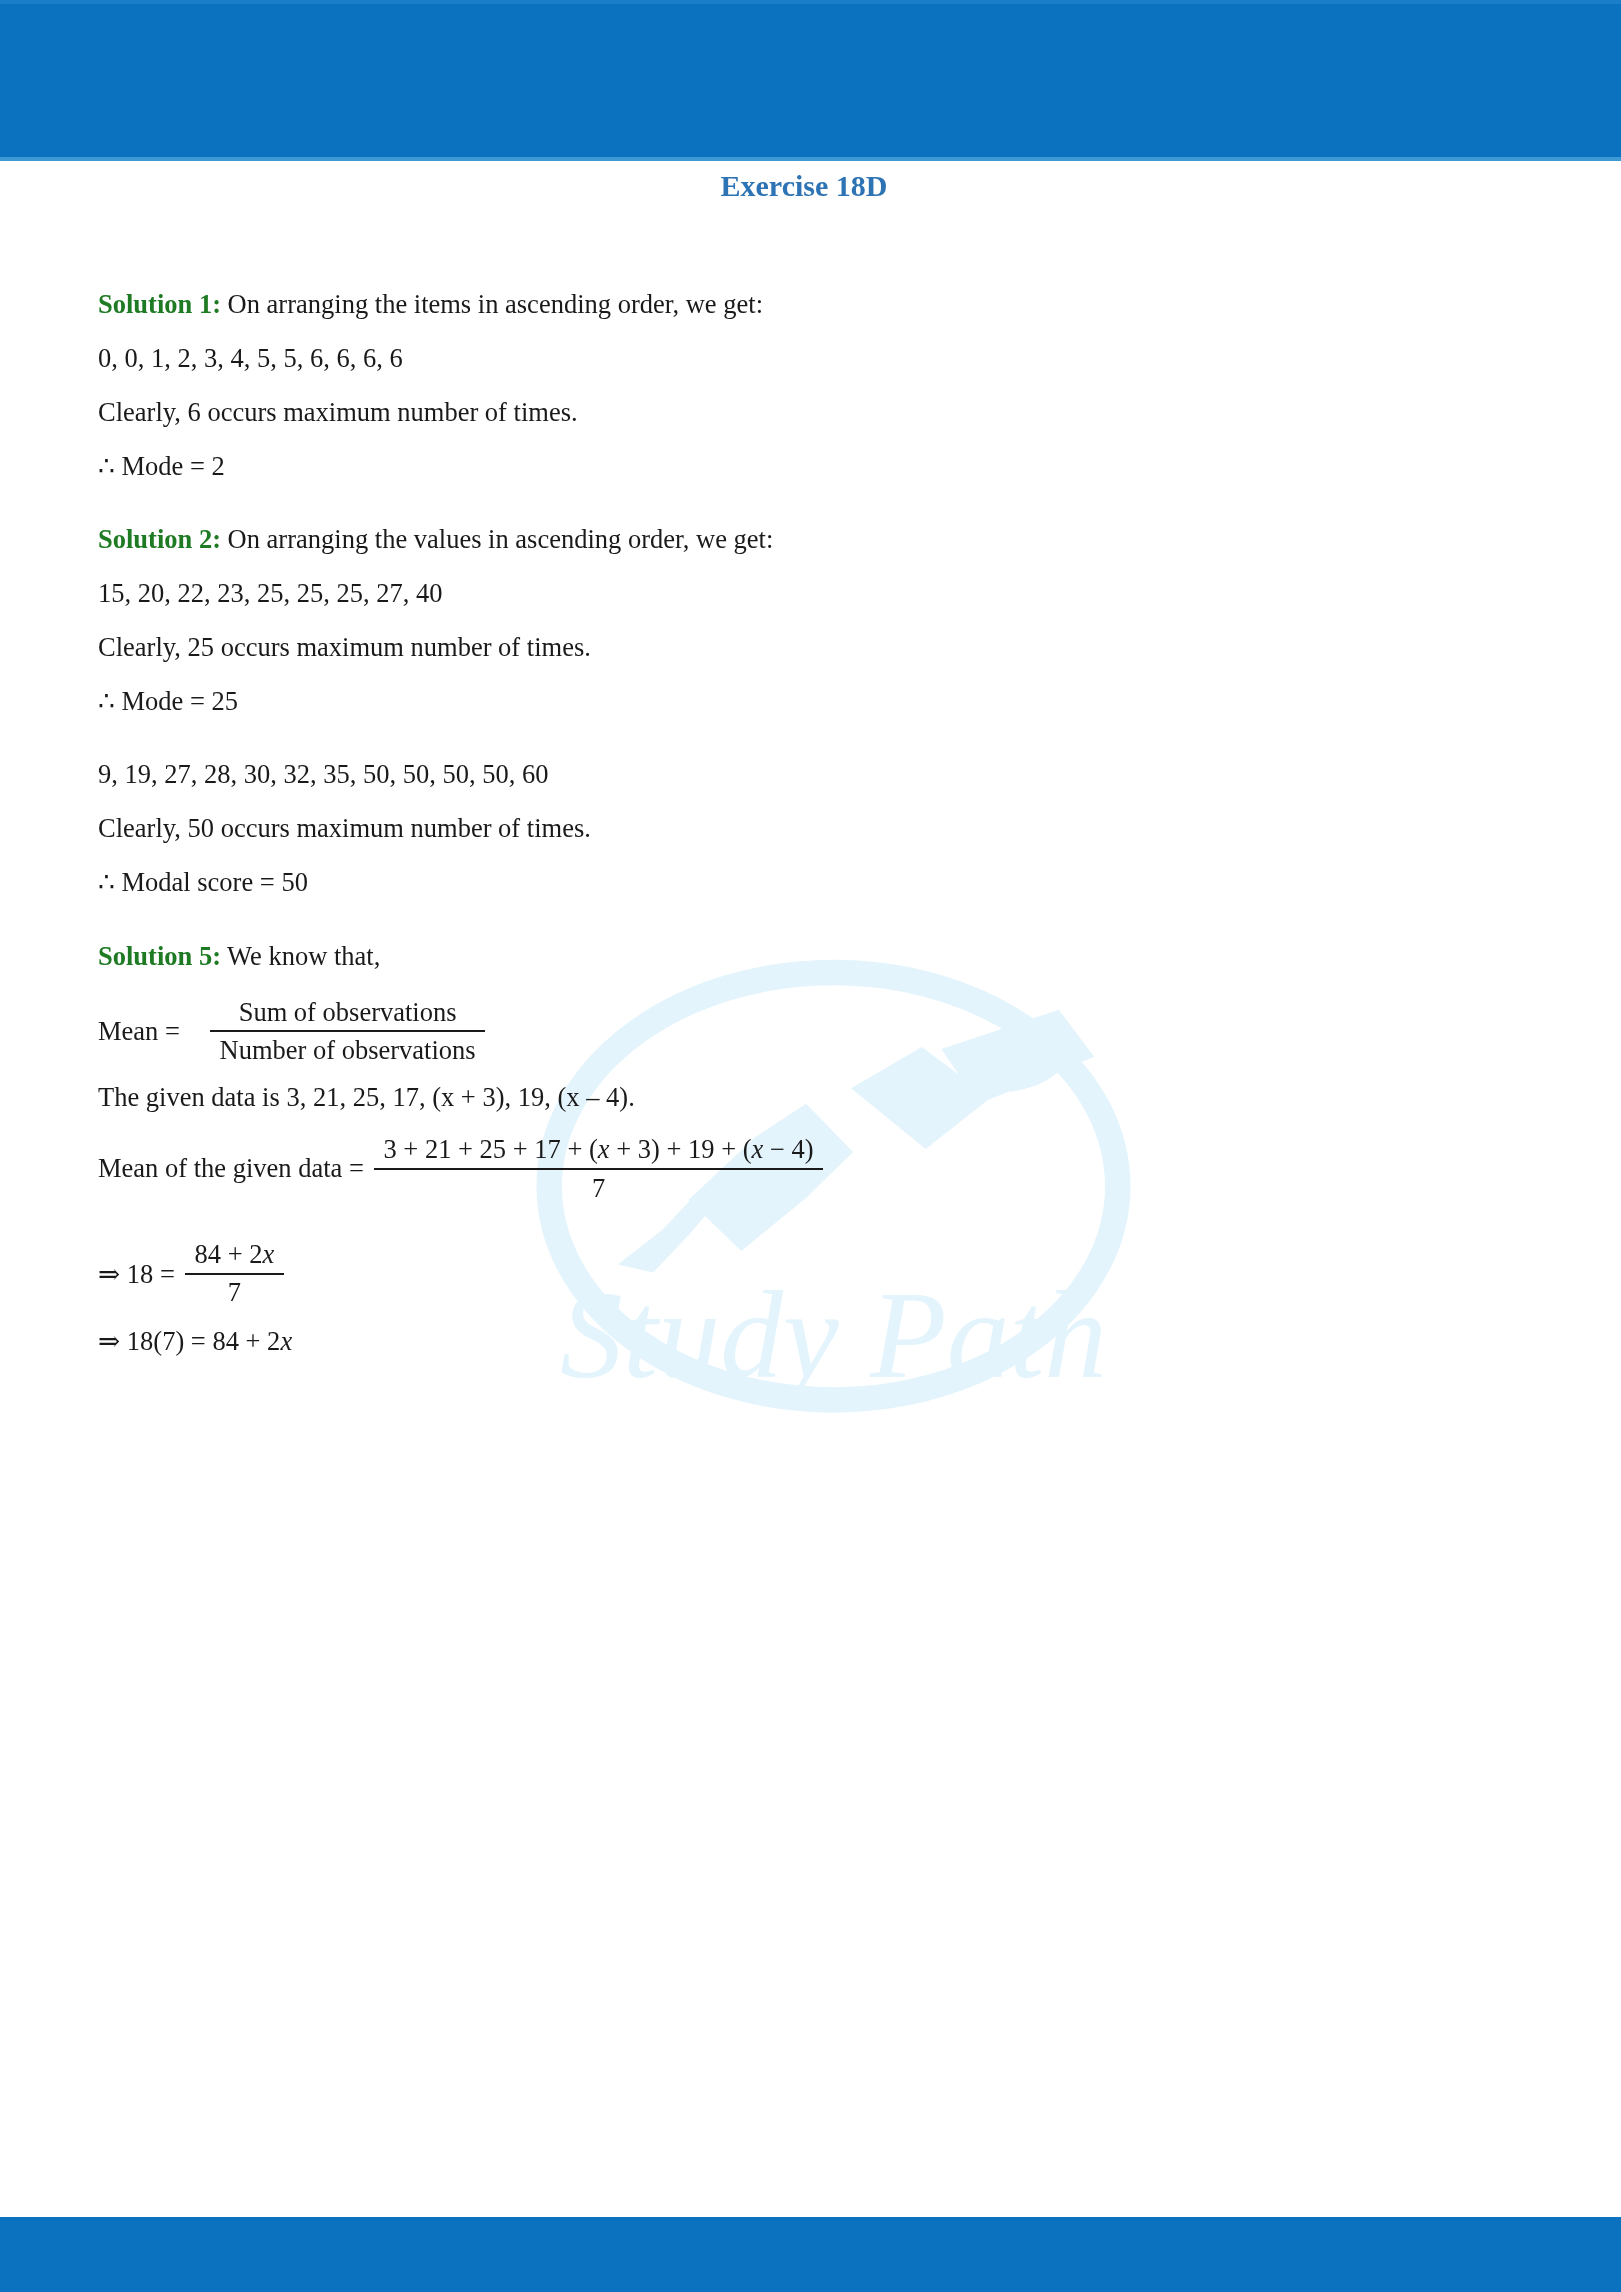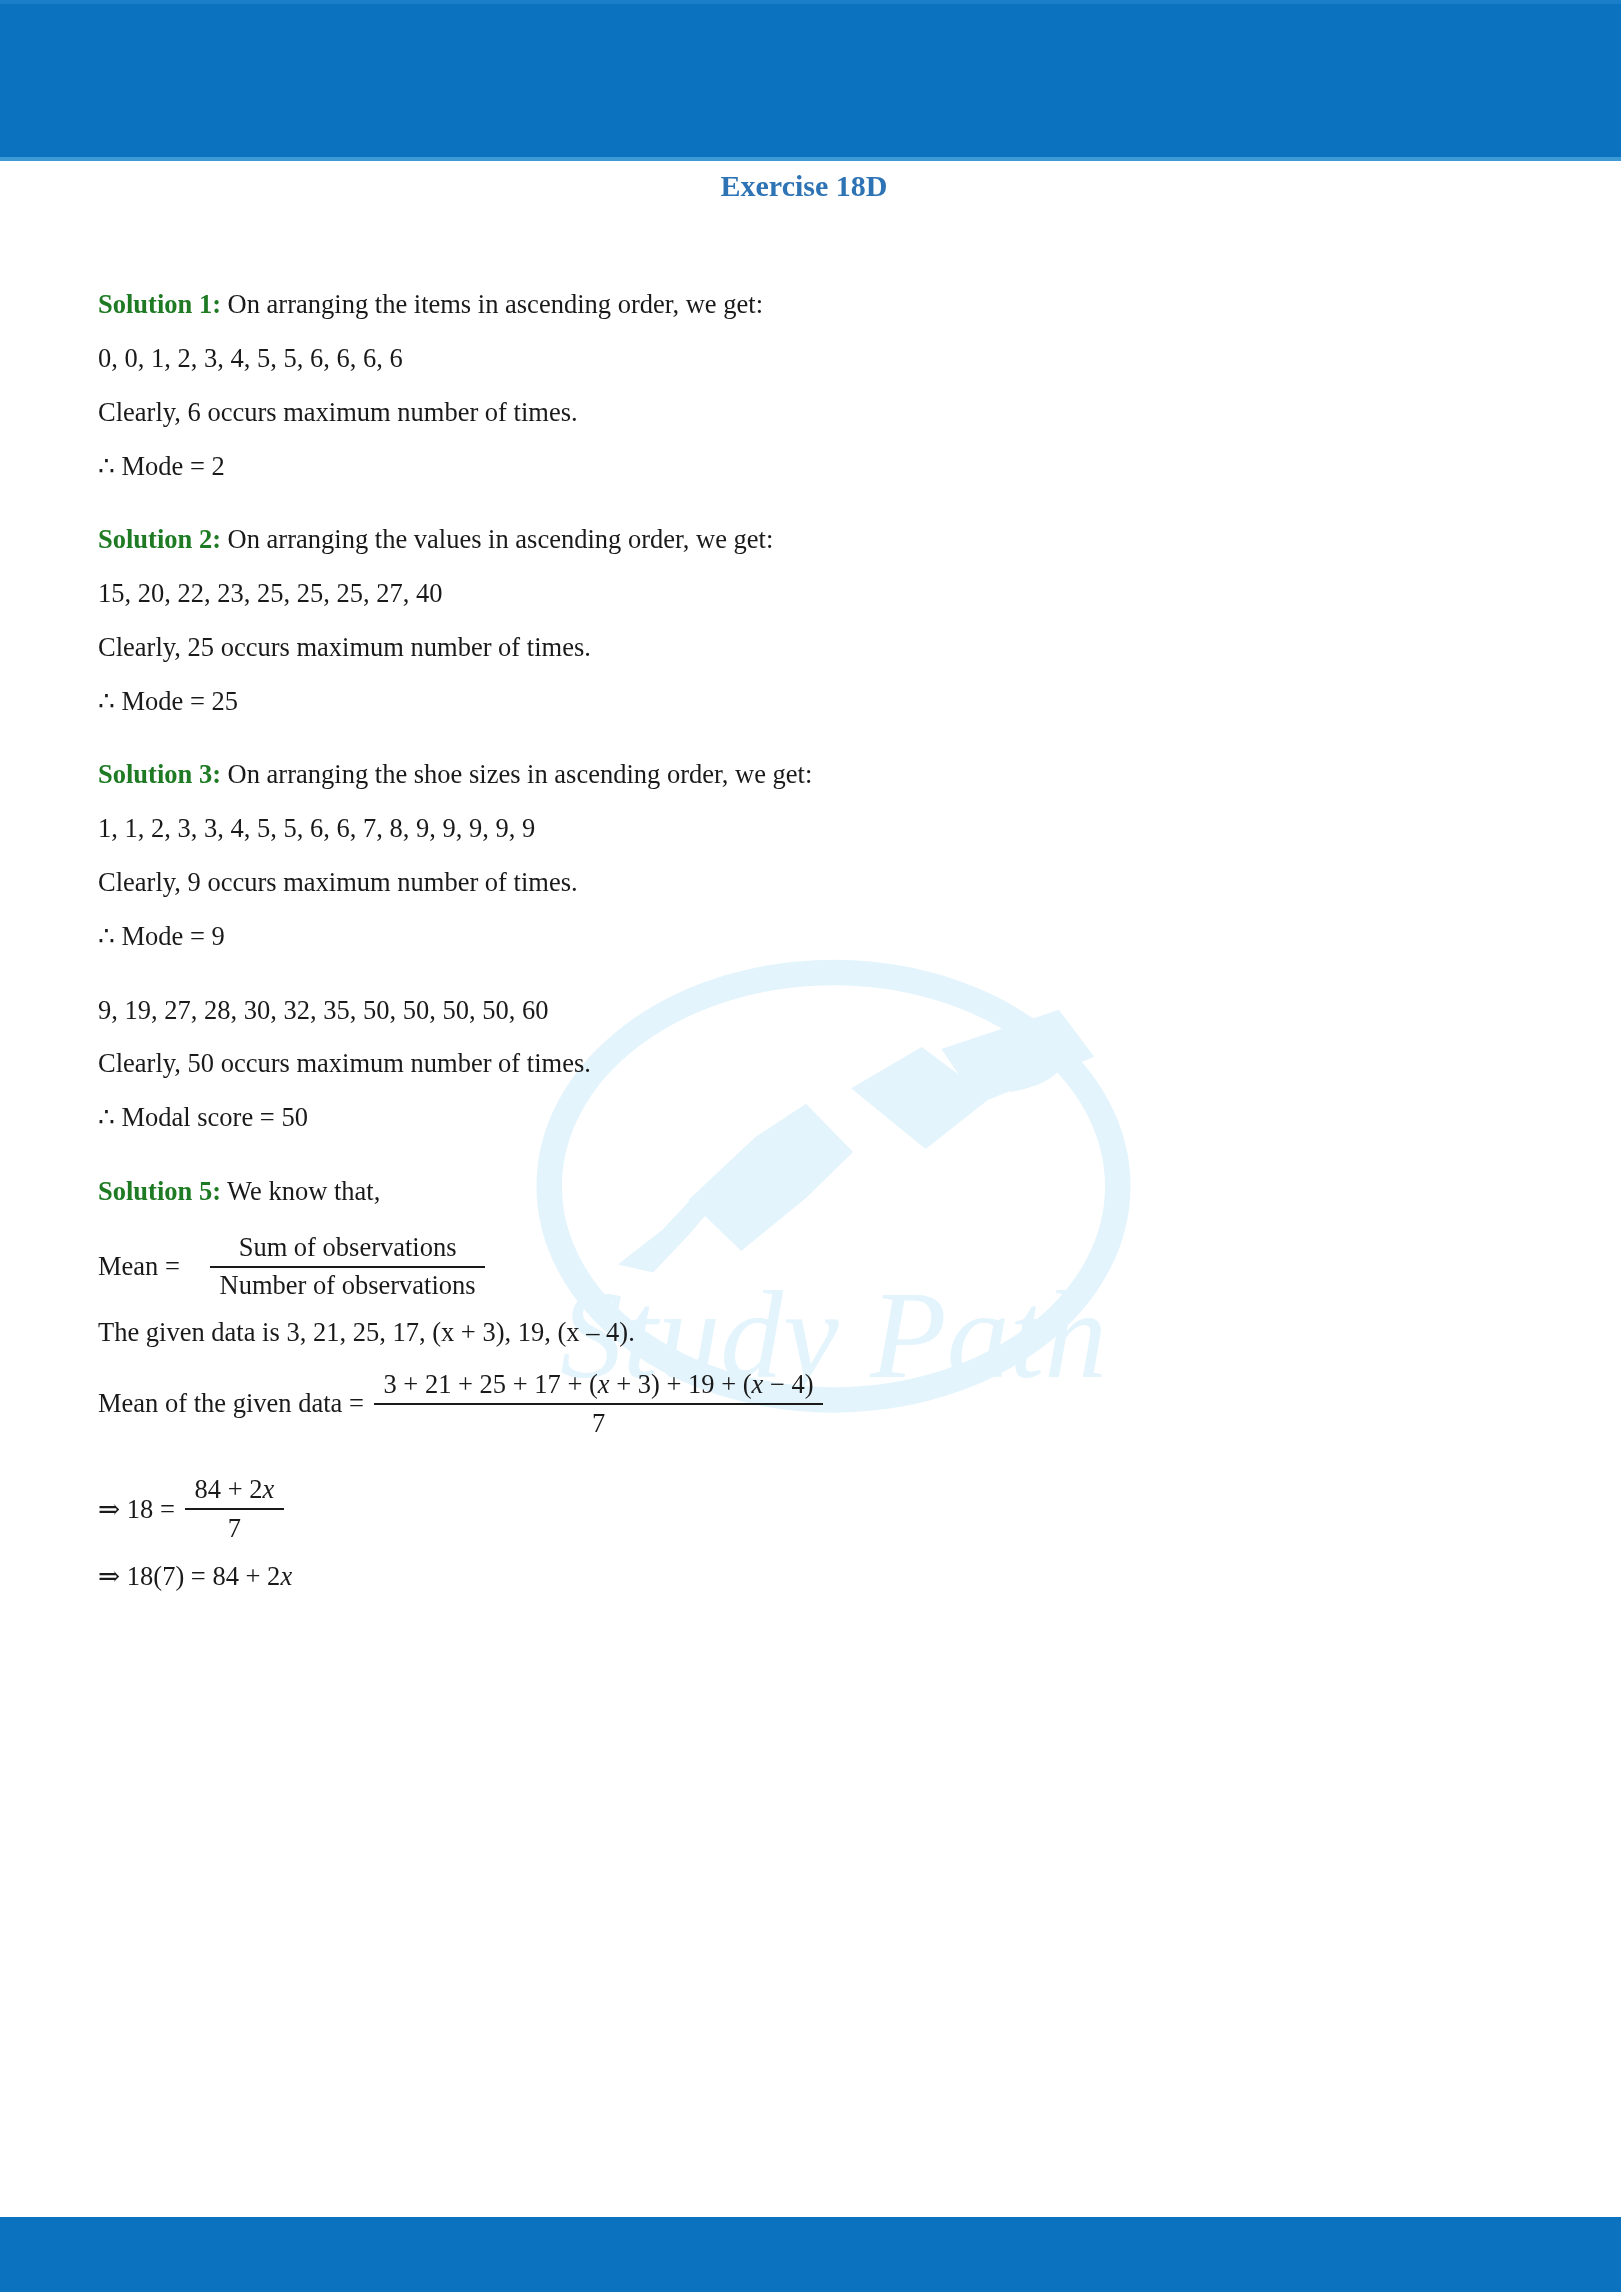--- a/index.html
+++ b/index.html
@@ -229,28 +229,20 @@
 
     <div class="sol-block">
       <div class="line">
         <span class="sol-label">Solution 2:</span><span> On arranging the values in ascending order, we get:</span>
       </div>
       <div class="line">15, 20, 22, 23, 25, 25, 25, 27, 40</div>
       <div class="line">Clearly, 25 occurs maximum number of times.</div>
       <div class="line">∴ Mode = 25</div>
     </div>
 
-    <div class="sol-block">
-      <div class="line">
-        <span class="sol-label">Solution 3:</span><span> On arranging the shoe sizes in ascending order, we get:</span>
-      </div>
-      <div class="line">1, 1, 2, 3, 3, 4, 5, 5, 6, 6, 7, 8, 9, 9, 9, 9, 9</div>
-      <div class="line">Clearly, 9 occurs maximum number of times.</div>
-      <div class="line">∴ Mode = 9</div>
-    </div>
 
     <div class="sol-block">
       <div class="line">9, 19, 27, 28, 30, 32, 35, 50, 50, 50, 50, 60</div>
       <div class="line">Clearly, 50 occurs maximum number of times.</div>
       <div class="line">∴ Modal score = 50</div>
     </div>
 
     <div class="sol-block">
       <div class="line">
         <span class="sol-label">Solution 5:</span><span> We know that,</span>

